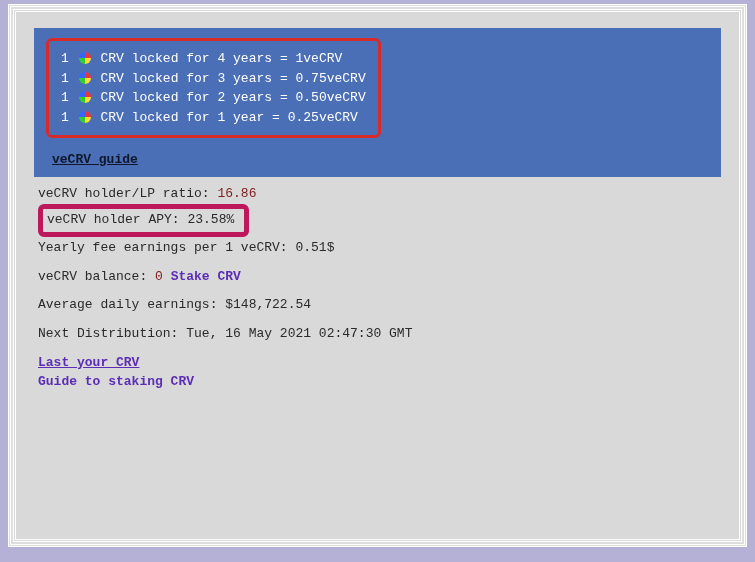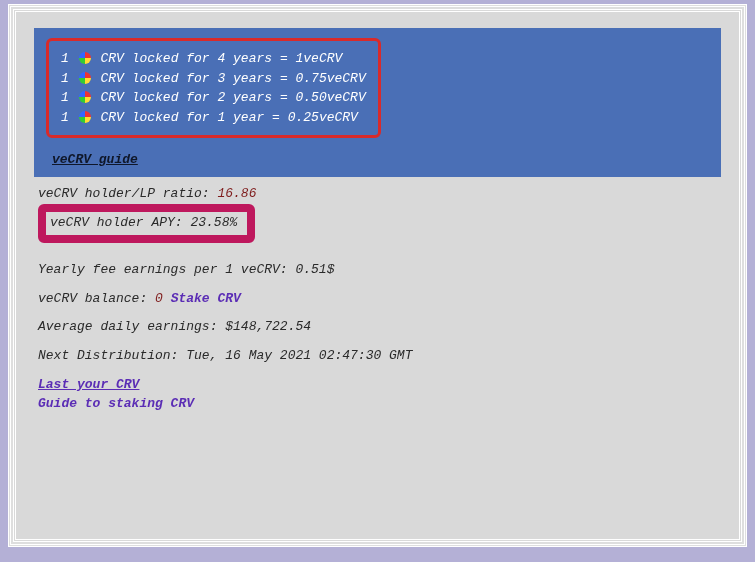--- a/index.html
+++ b/index.html
@@ -12,21 +12,20 @@
     height: 562px;
     overflow: hidden;
   }
   .outer-frame {
     margin: 4px 8px;
     border: 3px double #fff;
     background: #dedede;
     padding: 2px;
     height: 543px;
     box-sizing: border-box;
-    font-style: italic;
   }
   .inner-frame {
     border: 3px double #fff;
     background: #d9d9d9;
     padding: 16px 18px;
     height: 100%;
     box-sizing: border-box;
     overflow: hidden;
   }
   .blue-box {
@@ -72,25 +71,25 @@
     line-height: 1.45;
   }
   .green-val { color: #7f1d1d; }
   .blue-banner {
     background: #4a6fb6;
     color: #fff;
     padding: 10px 14px;
     margin: 8px 0 10px 0;
   }
   .apy-box {
-    border: 8px solid #be185d;
+    border: 5px solid #be185d;
     border-radius: 6px;
     padding: 2px 10px 2px 4px;
     display: inline-block;
-    margin-bottom: 18px;
+    margin-bottom: 2px;
   }
   .link-purple {
     color: #5b2db5;
     font-weight: bold;
     text-decoration: none;
     text-align: right;
   }
   .link-purple.underline { text-decoration: underline; }
   .section { margin-top: 10px; }
 </style>

